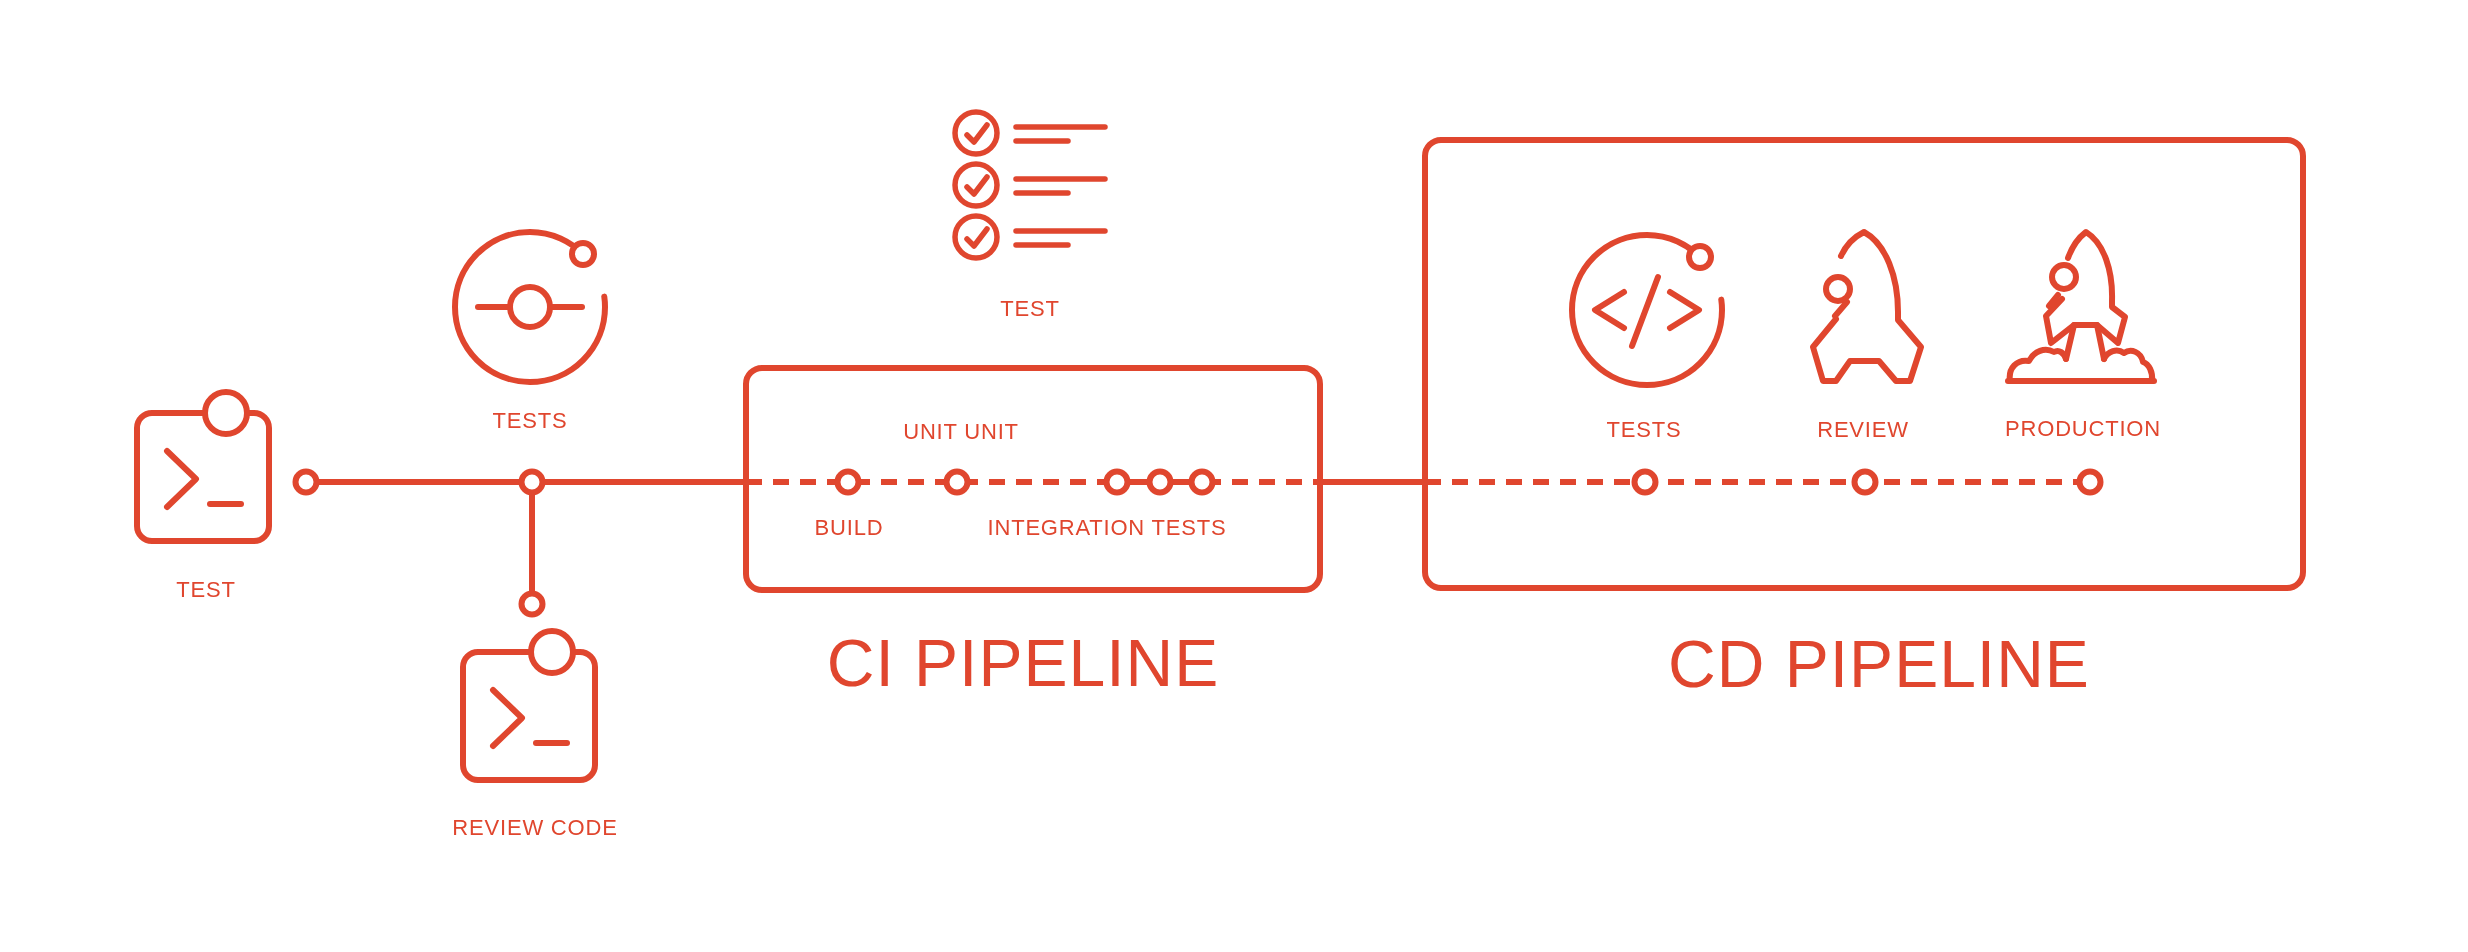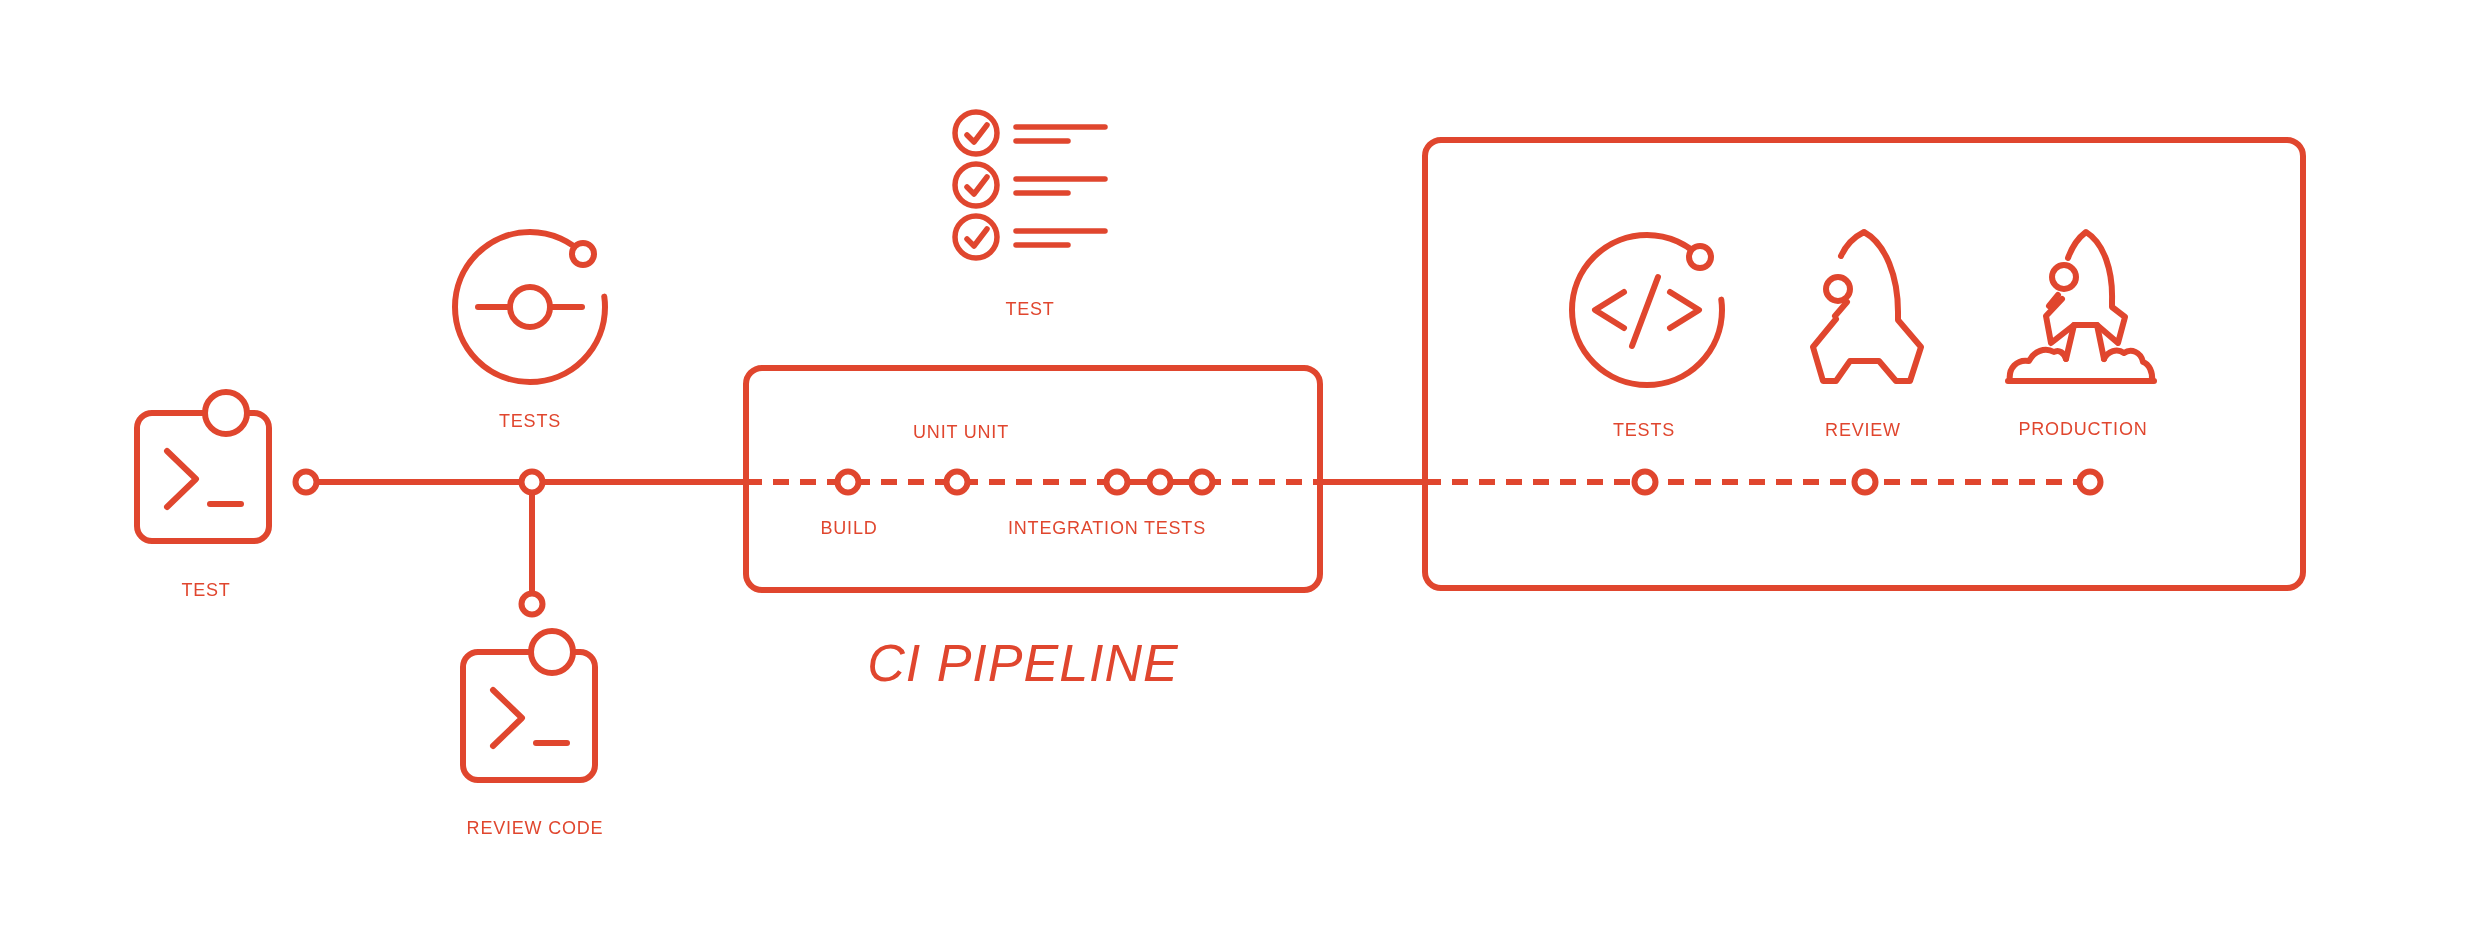--- a/index.html
+++ b/index.html
@@ -14,24 +14,24 @@
     font-family:"Liberation Sans",sans-serif;
     overflow:hidden;
   }
   .diagram-svg{position:absolute;left:0;top:0;}
   .s{fill:none;stroke:var(--accent);stroke-width:6;stroke-linecap:round;stroke-linejoin:round;}
   .thin{stroke-width:5.5;}
   .fw{fill:var(--bg);}
   .dashline{stroke-dasharray:16 11;stroke-linecap:butt;}
   .lbl{
     position:absolute;transform:translate(-50%,-50%);
-    color:var(--accent);font-size:18px;letter-spacing:0.8px;
+    color:var(--accent);font-size:22px;letter-spacing:0.8px;
     white-space:nowrap;font-weight:400;
   }
-  .title{font-size:52px;letter-spacing:1px;font-style:italic;}
+  .title{font-size:66px;letter-spacing:1px;}
 </style>
 </head>
 <body>
 
 <div class="canvas">
 
   <svg class="diagram-svg" width="2468" height="952" viewBox="0 0 2468 952">
     <defs>
 
       <g id="terminal-def">
@@ -128,14 +128,15 @@
   <div class="lbl" style="left:535px;top:828px">REVIEW CODE</div>
   <div class="lbl" style="left:1030px;top:309px">TEST</div>
   <div class="lbl" style="left:961px;top:432px">UNIT UNIT</div>
   <div class="lbl" style="left:849px;top:528px">BUILD</div>
   <div class="lbl" style="left:1107px;top:528px">INTEGRATION TESTS</div>
   <div class="lbl" style="left:1644px;top:430px">TESTS</div>
   <div class="lbl" style="left:1863px;top:430px">REVIEW</div>
   <div class="lbl" style="left:2083px;top:429px">PRODUCTION</div>
 
   <div class="lbl title" style="left:1023px;top:663px">CI PIPELINE</div>
+  <div class="lbl title" style="left:1879px;top:664px">CD PIPELINE</div>
 
 </div>
 
 </body></html>

